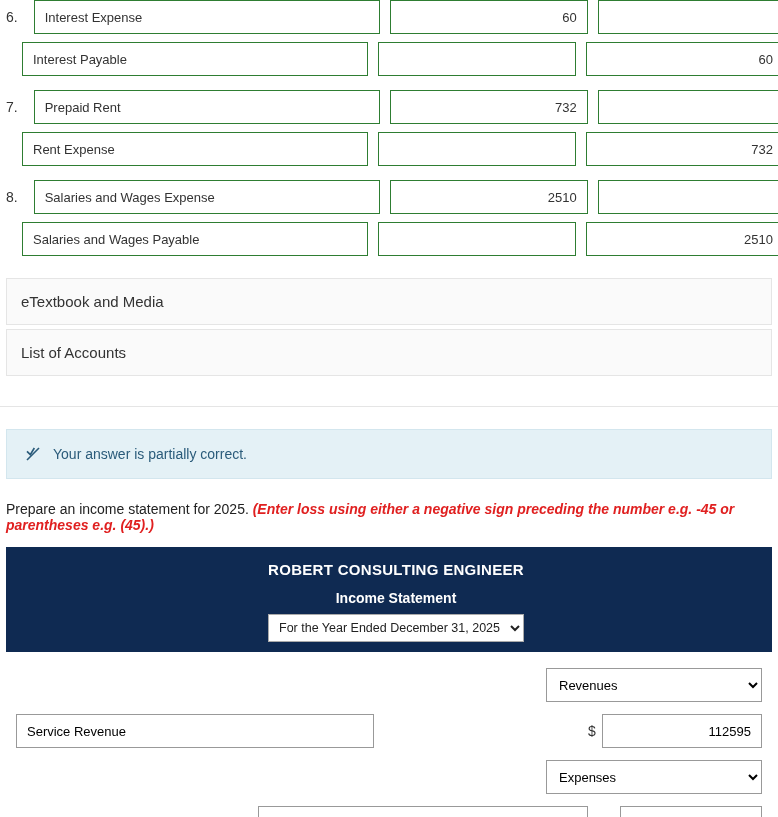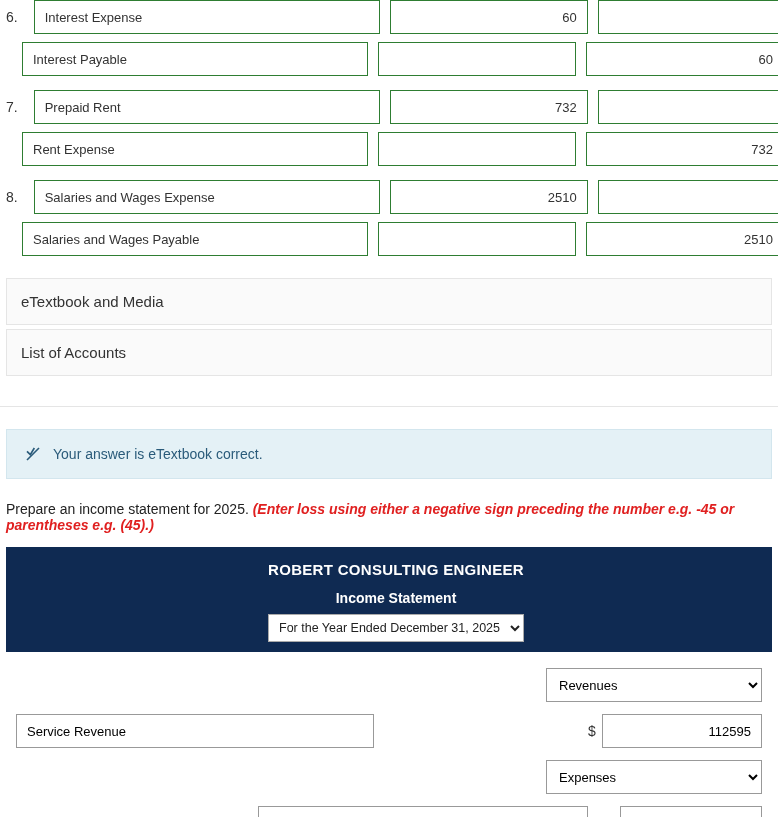--- a/index.html
+++ b/index.html
@@ -85,21 +85,21 @@
 
 <div class="divider"></div>
 
 <div class="status-banner">
   <span class="status-icon">
     <svg viewBox="0 0 24 24" fill="none" stroke="#2a5b7a" stroke-width="2.5">
       <path d="M3 21 L21 3"></path>
       <path d="M3 8 L8 13 L14 3" stroke="#2a5b7a" fill="none"></path>
     </svg>
   </span>
-  <span>Your answer is eTextbook correct.</span>
+  <span>Your answer is partially correct.</span>
 </div>
 
 <div class="instructions">
   <span>Prepare an income statement for 2025. </span>
   <span class="hint">(Enter loss using either a negative sign preceding the number e.g. -45 or parentheses e.g. (45).)</span>
 </div>
 
 <div class="statement">
   <div class="stmt-header">
     <div class="stmt-title1">ROBERT CONSULTING ENGINEER</div>

